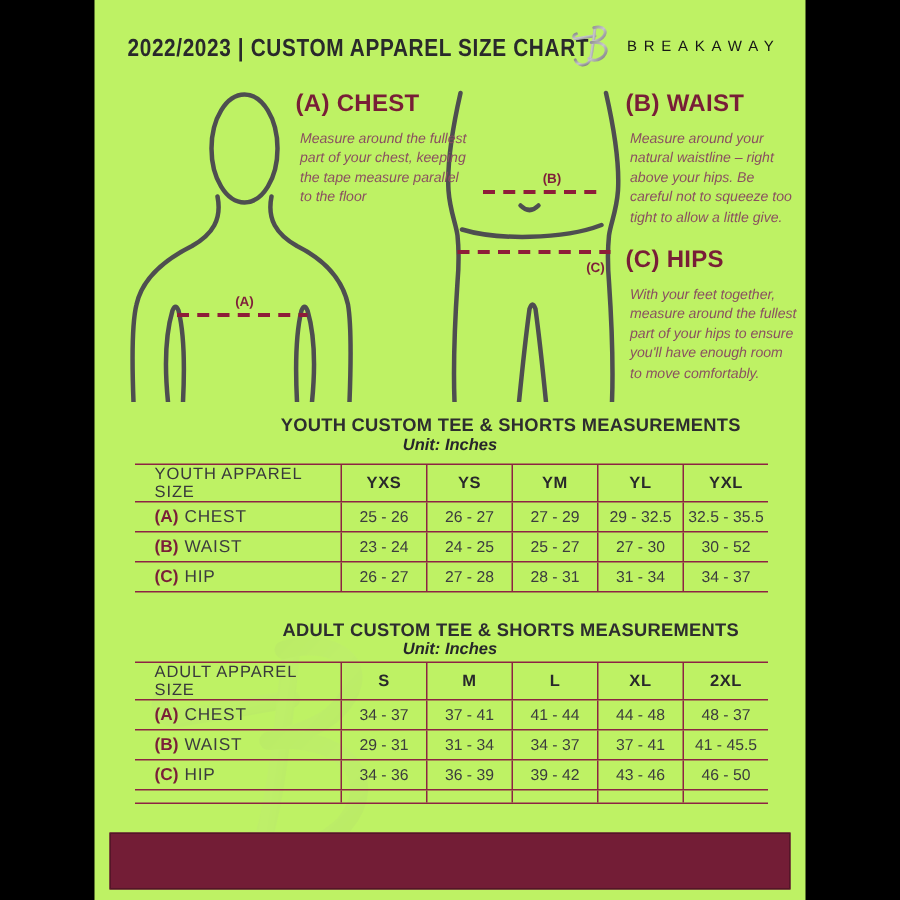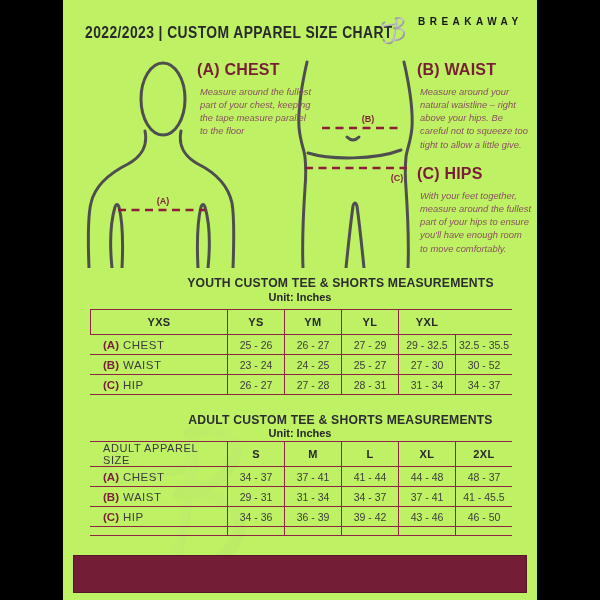--- a/index.html
+++ b/index.html
@@ -5,39 +5,39 @@
   html,body{margin:0;padding:0;}
   body{width:600px;height:600px;background:#000;position:relative;overflow:hidden;
        font-family:"Liberation Sans",sans-serif;}
   .page{position:absolute;left:63px;top:0;width:474px;height:600px;background:#bef264;}
 
   
   .hdr-title{position:absolute;left:22px;top:23px;font-size:16.5px;font-weight:800;
     color:#29292b;letter-spacing:.5px;transform:scaleX(.84);transform-origin:left center;
     white-space:nowrap;}
   .logo{position:absolute;left:318px;top:15px;width:28px;height:30px;}
-  .brand{position:absolute;left:355px;top:16px;font-size:10px;font-weight:700;
+  .brand{position:absolute;left:355px;top:26px;font-size:10px;font-weight:400;
     letter-spacing:4.5px;color:#161616;white-space:nowrap;}
 
   
   .fig{position:absolute;}
   .fig path,.fig ellipse{fill:none;stroke:#4e4e50;stroke-width:3;stroke-linecap:round;}
   .fig line{stroke:#8e1d39;stroke-width:2.6;stroke-dasharray:8 5.5;}
   .fig text{font-family:"Liberation Sans",sans-serif;font-size:9px;font-weight:700;fill:#7f1f3a;}
 
   
   .guide{position:absolute;width:118px;}
   .guide h3{margin:0 0 6px 0;font-size:16px;font-weight:800;color:#781e37;letter-spacing:.2px;}
   .guide p{margin:3px;font-size:9.4px;font-style:italic;font-weight:500;color:#8a5060;line-height:1.4;}
 
   
   .sec-title{position:absolute;left:0;width:555px;text-align:center;font-size:12.2px;
     font-weight:800;color:#2d2d2f;letter-spacing:.2px;}
   .sec-unit{position:absolute;left:0;width:474px;text-align:center;font-size:11px;
-    font-weight:600;color:#26262a;}
+    font-style:italic;font-weight:600;color:#26262a;}
 
   
   .tbl{position:absolute;left:27px;width:422px;border-top:1.5px solid #8d2443;z-index:2;}
   .tr{display:grid;grid-template-columns:137px repeat(5,1fr);border-bottom:1.5px solid #8d2443;}
   .tc{display:flex;align-items:center;justify-content:center;border-left:1.5px solid #8d2443;
       font-size:10.5px;color:#3c3c3e;}
   .tc.first{border-left:none;justify-content:flex-start;padding-left:13px;}
   .tr.head{height:24px;}
   .tr.data{height:19px;}
   .tr.empty{height:8px;}
@@ -115,20 +115,21 @@
 
   <svg class="watermark" viewBox="0 0 34 36">
     <use href="#bmark" width="34" height="36"></use>
   </svg>
 
   <div class="sec-title" style="top:276px">YOUTH CUSTOM TEE &amp; SHORTS MEASUREMENTS</div>
   <div class="sec-unit" style="top:291px">Unit: Inches</div>
 
   <div class="tbl" style="top:309px">
     <div class="tr head">
+      <div class="tc first collabel">YOUTH APPAREL SIZE</div>
       <div class="tc szhead">YXS</div>
       <div class="tc szhead">YS</div>
       <div class="tc szhead">YM</div>
       <div class="tc szhead">YL</div>
       <div class="tc szhead">YXL</div>
     </div>
     <div class="tr data">
       <div class="tc first">
           <span class="rowkey">(A)</span>
           <span class="rowname">CHEST</span>

